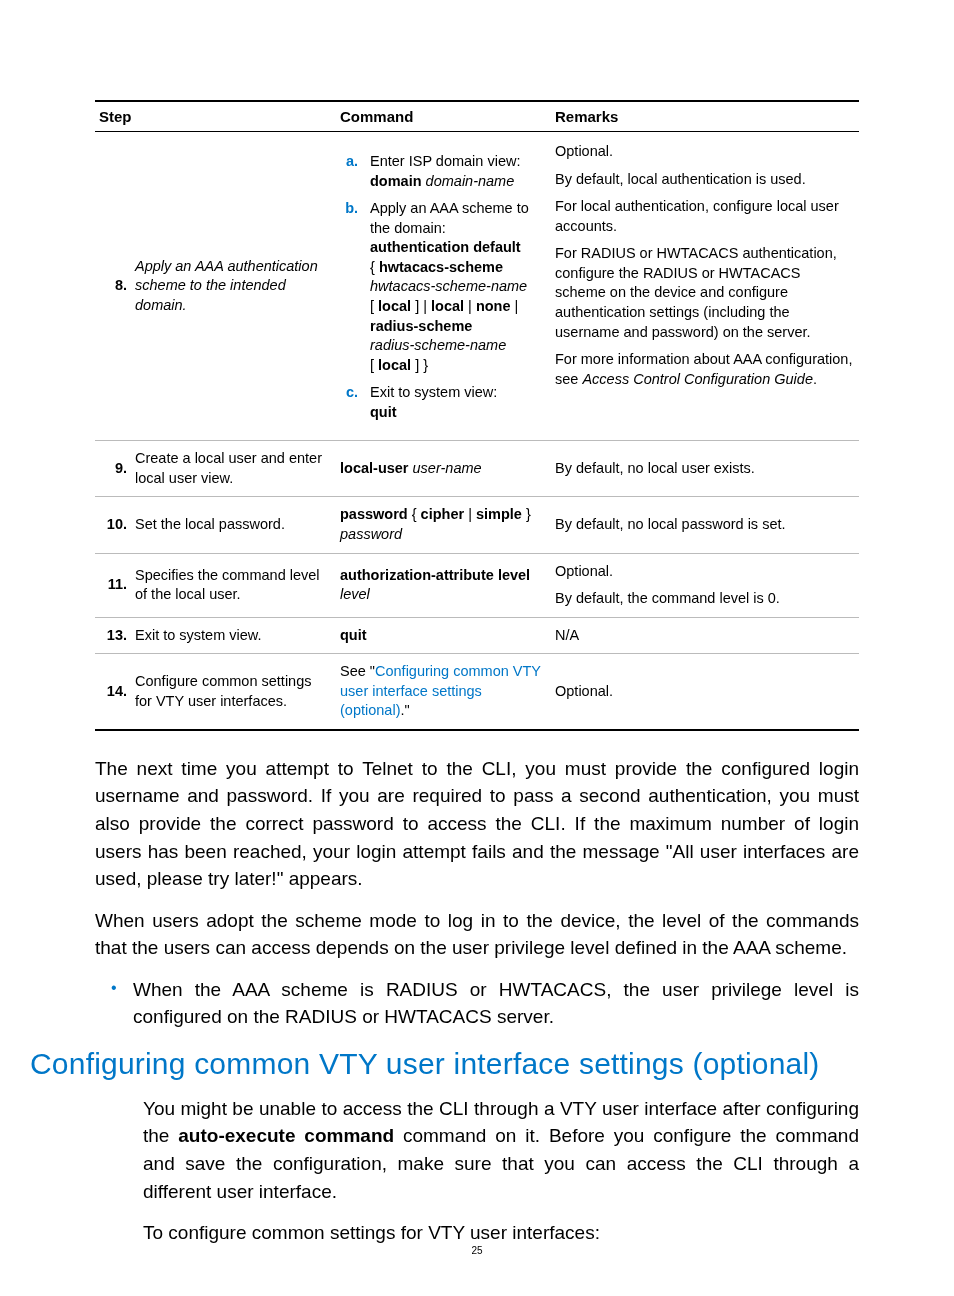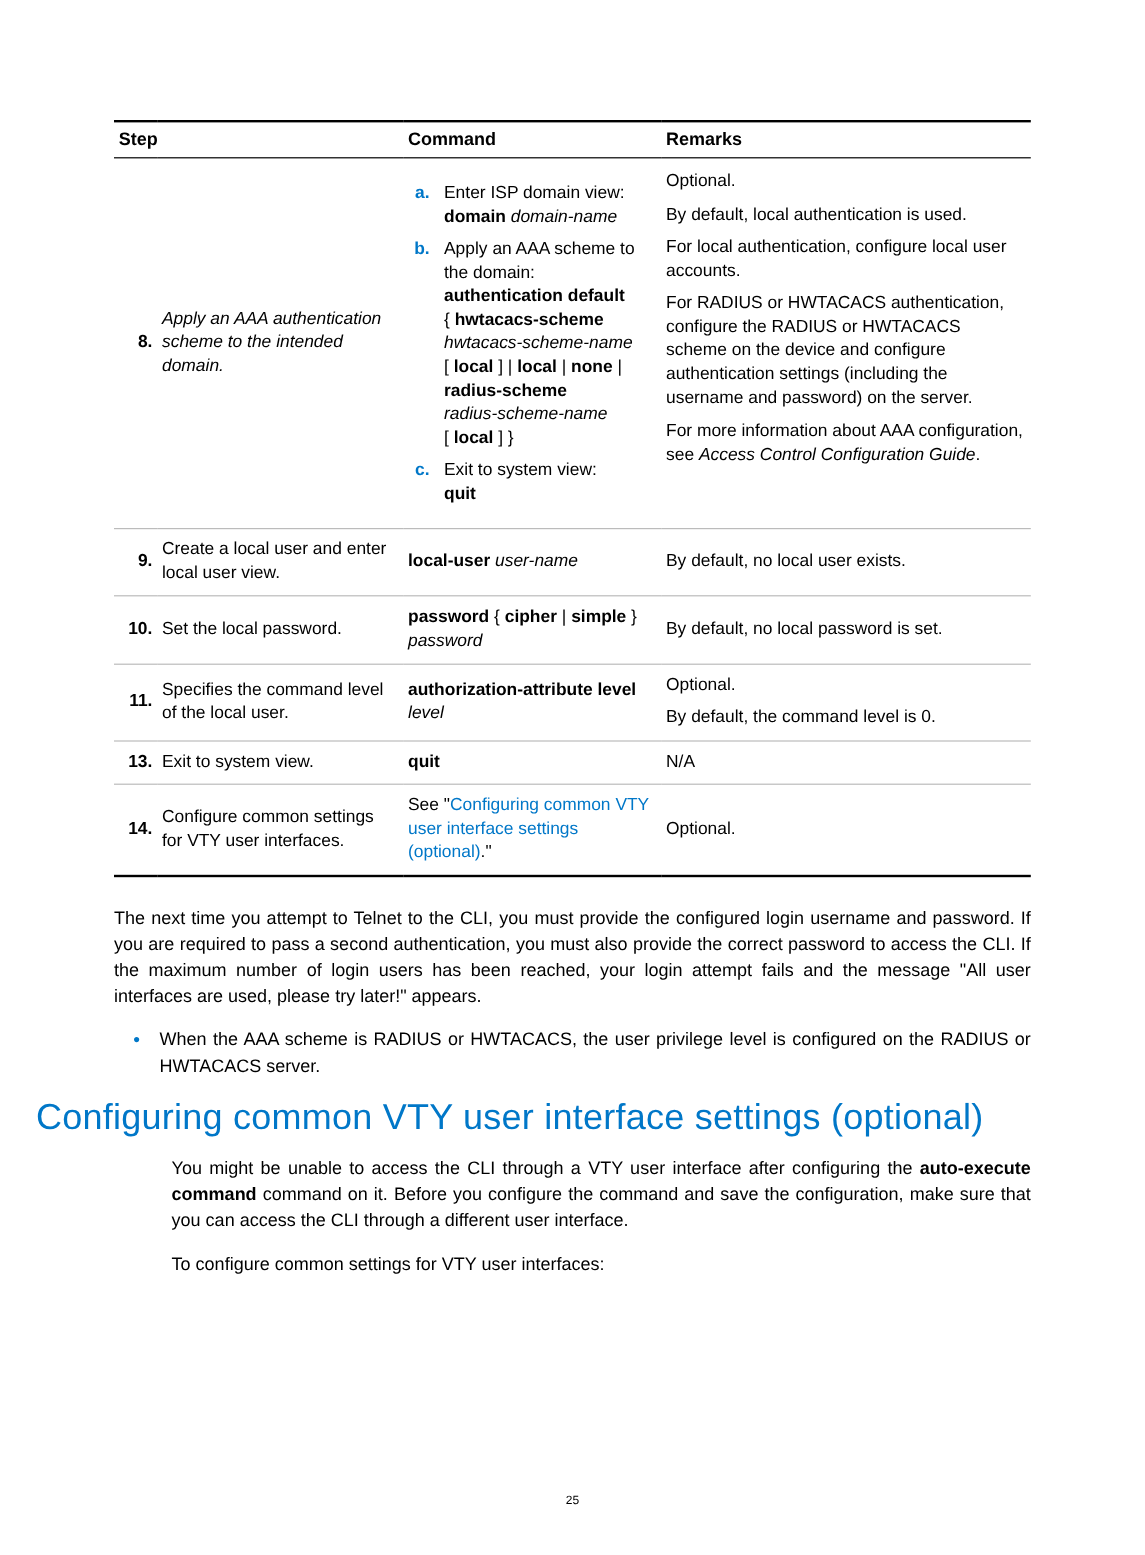--- a/index.html
+++ b/index.html
@@ -46,21 +46,21 @@
   .col-stepnum { width: 36px; text-align: right; padding-right: 6px; font-weight: bold; vertical-align: top; }
   .substeps { margin: 0; padding: 0 0 0 22px; list-style: none; }
   .substeps li { position: relative; padding: 2px 0 6px 8px; }
   .substeps li .seq { position: absolute; left: -22px; top: 2px; width: 18px; text-align: right; font-weight: bold; color: #0077c8; }
   .b { font-weight: bold; }
   .i { font-style: italic; }
   .remarks-list { display: flex; flex-direction: column; gap: 8px; }
   a.link { color: #0077c8; text-decoration: none; }
   .body-text {
     margin-top: 24px;
-    font-size: 15px;
+    font-size: 19px;
     line-height: 1.45;
     text-align: justify;
   }
   .body-text p { margin: 0 0 14px 0; }
   ul.bullets { list-style: none; margin: 0 0 14px 0; padding: 0 0 0 38px; }
   ul.bullets li { position: relative; margin: 0 0 10px 0; line-height: 1.45; }
   ul.bullets li::before {
     content: "•";
     position: absolute;
     left: -22px;
@@ -195,20 +195,21 @@
         <td>
           <span>See "</span><a class="link" href="#">Configuring common VTY user interface settings (optional)</a><span>."</span>
         </td>
         <td>Optional.</td>
       </tr>
     </tbody>
   </table>
 
   <div class="body-text">
     <p>The next time you attempt to Telnet to the CLI, you must provide the configured login username and password. If you are required to pass a second authentication, you must also provide the correct password to access the CLI. If the maximum number of login users has been reached, your login attempt fails and the message "All user interfaces are used, please try later!" appears.</p>
+    <p>When users adopt the scheme mode to log in to the device, the level of the commands that the users can access depends on the user privilege level defined in the AAA scheme.</p>
     <ul class="bullets">
       <li>When the AAA scheme is RADIUS or HWTACACS, the user privilege level is configured on the RADIUS or HWTACACS server.</li>
     </ul>
   </div>
 
   <h2 class="section">Configuring common VTY user interface settings (optional)</h2>
 
   <div class="body-text" style="margin-top:4px;margin-left:48px;">
     <p>
       <span>You might be unable to access the CLI through a VTY user interface after configuring the </span><span class="b">auto-execute command</span><span> command on it. Before you configure the command and save the configuration, make sure that you can access the CLI through a different user interface.</span>

